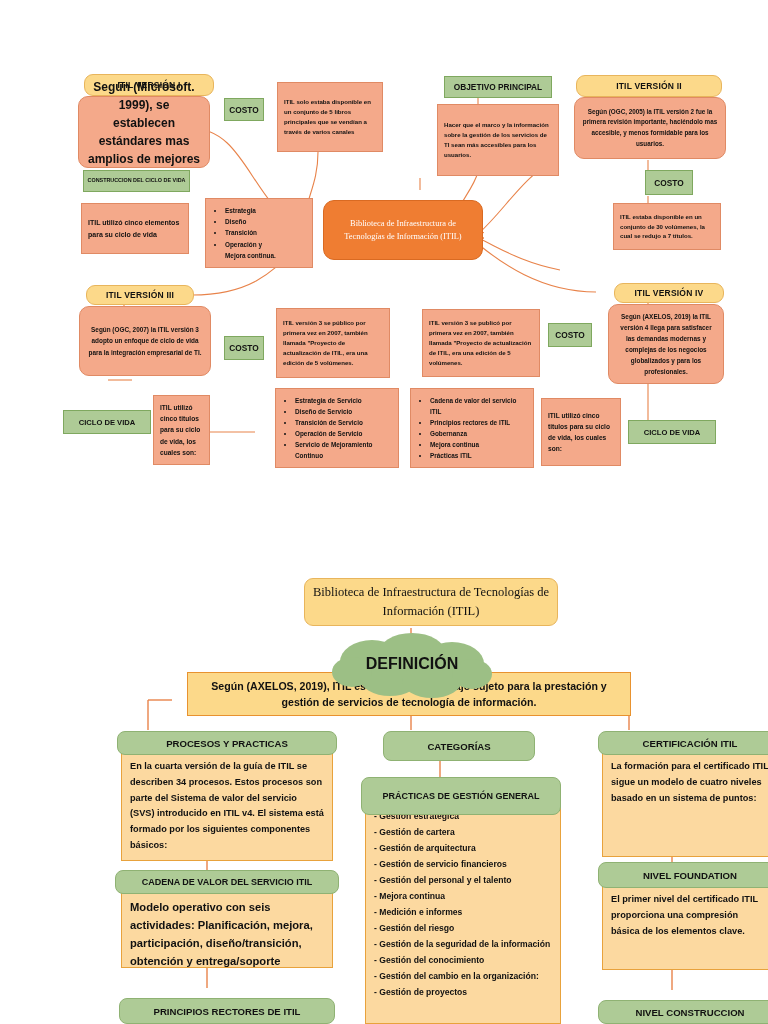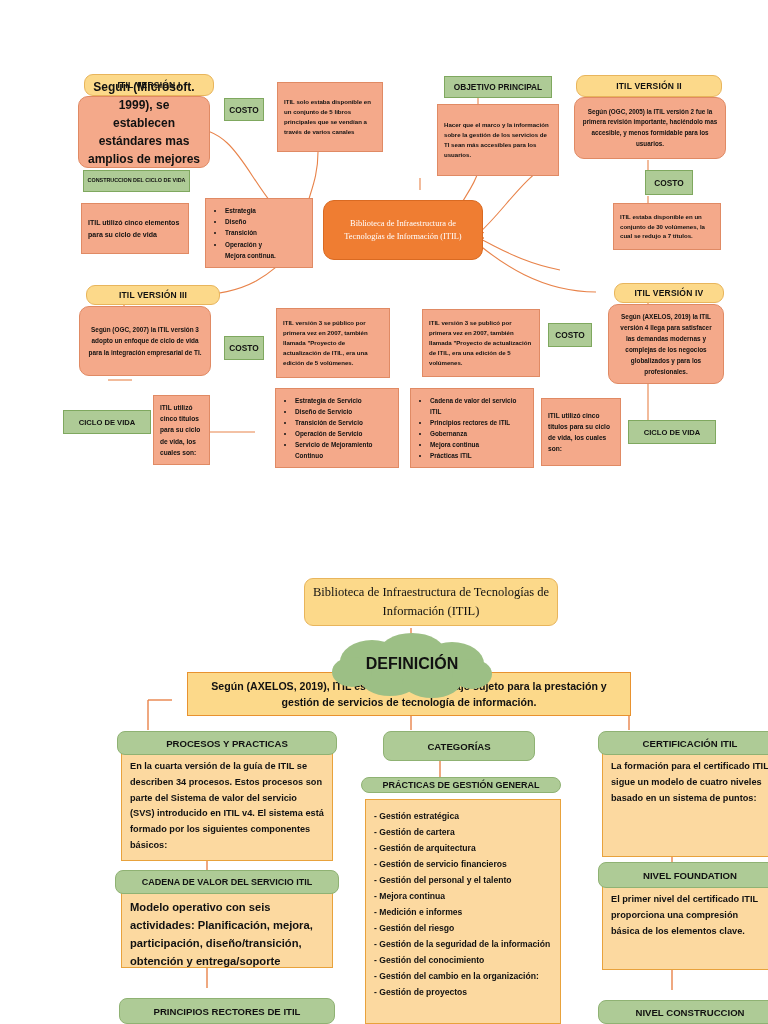--- a/index.html
+++ b/index.html
@@ -258,21 +258,21 @@
   <div class="node salmon-rect" style="left:417px; top:104px; width:122px; height:72px;">Hacer que el marco y la información sobre la gestión de los servicios de TI sean más accesibles para los usuarios.</div>
 
   <div class="node hdr-yellow" style="left:556px; top:75px; width:146px; height:22px;">ITIL VERSIÓN II</div>
 
   <div class="node salmon-round" style="left:554px; top:97px; width:152px; height:62px; font-size:6.3px; line-height:1.7;">Según (OGC, 2005) la ITIL versión 2 fue la primera revisión importante, haciéndolo mas accesible, y menos formidable para los usuarios.</div>
 
   <div class="node green-box" style="left:625px; top:170px; width:48px; height:25px;">COSTO</div>
 
   <div class="node salmon-rect" style="left:593px; top:203px; width:108px; height:47px;">ITIL estaba disponible en un conjunto de 30 volúmenes, la cual se redujo a 7 títulos.</div>
 
-  <div class="node hdr-yellow" style="left:66px; top:285px; width:134px; height:20px;">ITIL VERSIÓN III</div>
+  <div class="node hdr-yellow" style="left:66px; top:285px; width:108px; height:20px;">ITIL VERSIÓN III</div>
 
   <div class="node salmon-round" style="left:59px; top:306px; width:132px; height:70px; font-size:6.4px; line-height:1.72;">Según (OGC, 2007) la ITIL versión 3 adopto un enfoque de ciclo de vida para la integración empresarial de TI.</div>
 
   <div class="node green-box" style="left:204px; top:336px; width:40px; height:24px;">COSTO</div>
 
   <div class="node salmon-rect" style="left:256px; top:308px; width:114px; height:70px;">ITIL versión 3 se público por primera vez en 2007, también llamada "Proyecto de actualización de ITIL, era una edición de 5 volúmenes.</div>
 
   <div class="node green-box" style="left:43px; top:410px; width:88px; height:24px; font-size:7.6px;">CICLO DE VIDA</div>
 
   <div class="node salmon-rect" style="left:133px; top:395px; width:57px; height:70px; font-size:6.6px; line-height:1.68;">ITIL utilizó cinco titulos para su ciclo de vida, los cuales son:</div>
@@ -354,21 +354,21 @@
   <div class="node b-body" style="left:101px; top:751px; width:212px; height:110px;">En la cuarta versión de la guía de ITIL se describen 34 procesos. Estos procesos son parte del Sistema de valor del servicio (SVS) introducido en ITIL v4. El sistema está formado por los siguientes componentes básicos:</div>
 
   <div class="node b-head wide" style="left:95px; top:870px; width:224px; height:24px;">CADENA DE VALOR DEL SERVICIO ITIL</div>
 
   <div class="node b-body lg" style="left:101px; top:890px; width:212px; height:78px;">Modelo operativo con seis actividades: Planificación, mejora, participación, diseño/transición, obtención y entrega/soporte</div>
 
   <div class="node b-head" style="left:99px; top:998px; width:216px; height:26px;">PRINCIPIOS RECTORES DE ITIL</div>
 
   <div class="node b-head" style="left:363px; top:731px; width:152px; height:30px;">CATEGORÍAS</div>
 
-  <div class="node b-head wide" style="left:341px; top:777px; width:200px; height:16px;">PRÁCTICAS DE GESTIÓN GENERAL</div>
+  <div class="node b-head wide" style="left:341px; top:777px; width:200px; height:38px;">PRÁCTICAS DE GESTIÓN GENERAL</div>
 
   <div class="node b-body list" style="left:345px; top:799px; width:196px; height:225px; flex-direction:column;">
     <div>- Gestión estratégica</div>
     <div>- Gestión de cartera</div>
     <div>- Gestión de arquitectura</div>
     <div>- Gestión de servicio financieros</div>
     <div>- Gestión del personal y el talento</div>
     <div>- Mejora continua</div>
     <div>- Medición e informes</div>
     <div>- Gestión del riesgo</div>

